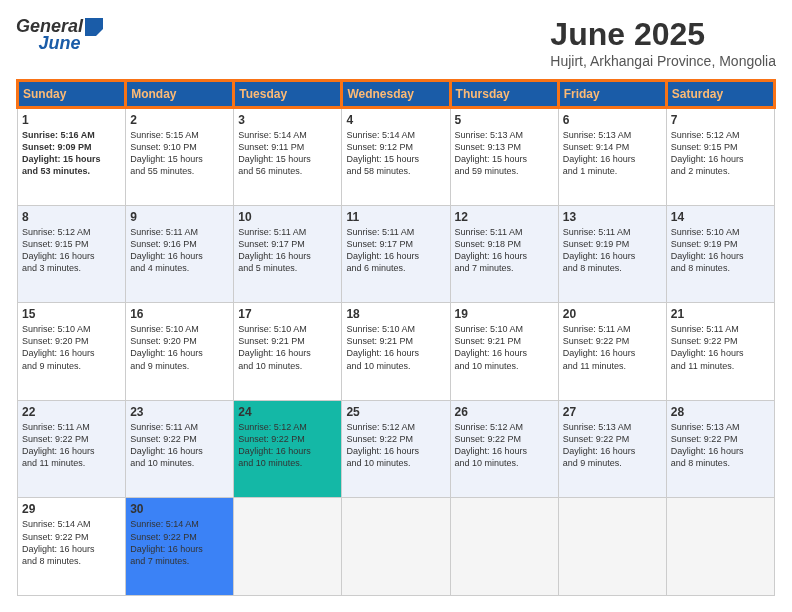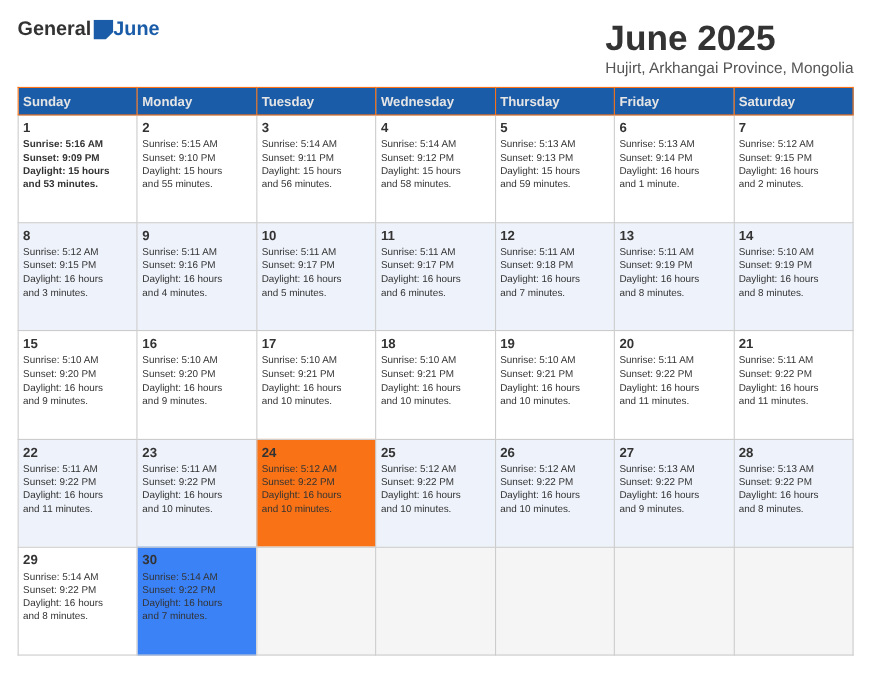--- a/index.html
+++ b/index.html
@@ -18,22 +18,23 @@
       flex-direction: column;
     }
     .header {
       display: flex;
       justify-content: space-between;
       align-items: flex-start;
       margin-bottom: 10px;
     }
     .logo {
       display: flex;
-      flex-direction: row;
-      align-items: flex-end;
+      flex-direction: column;
+      align-items: center;
+      font-style: italic;
     }
     .logo-line {
       display: flex;
       align-items: center;
       gap: 2px;
     }
     .title-block {
       text-align: left;
     }
     .calendar-title {
@@ -47,26 +48,26 @@
     }
     .calendar {
       flex: 1;
       border: 1px solid #ccc;
       border-collapse: collapse;
       width: 100%;
       table-layout: fixed;
     }
     .calendar th {
       background: #1a5ca8;
-      color: #e5e5e5;
+      color: #fdba74;
       font-size: 12px;
       font-weight: bold;
       padding: 5px 4px;
       text-align: left;
-      border: 1px solid #f97316;
+      border: 3px solid #f97316;
     }
     .calendar td {
       vertical-align: top;
       padding: 4px 4px;
       border: 1px solid #ccc;
       font-size: 9.5px;
       color: #333;
       background: #fff;
       height: 80px;
     }
@@ -282,21 +283,21 @@
 Daylight: 16 hours
 and 11 minutes.</div>
           </td>
           <td style="background: rgb(238, 242, 250);">
             <span class="day-num">23</span>
             <div class="day-info" style="white-space: pre-line;">Sunrise: 5:11 AM
 Sunset: 9:22 PM
 Daylight: 16 hours
 and 10 minutes.</div>
           </td>
-          <td style="background: #f97316;">
+          <td style="background: #14b8a6;">
             <span class="day-num">24</span>
             <div class="day-info" style="white-space: pre-line;">Sunrise: 5:12 AM
 Sunset: 9:22 PM
 Daylight: 16 hours
 and 10 minutes.</div>
           </td>
           <td style="background: rgb(238, 242, 250); margin-left: 36px;">
             <span class="day-num">25</span>
             <div class="day-info" style="white-space: pre-line;">Sunrise: 5:12 AM
 Sunset: 9:22 PM

